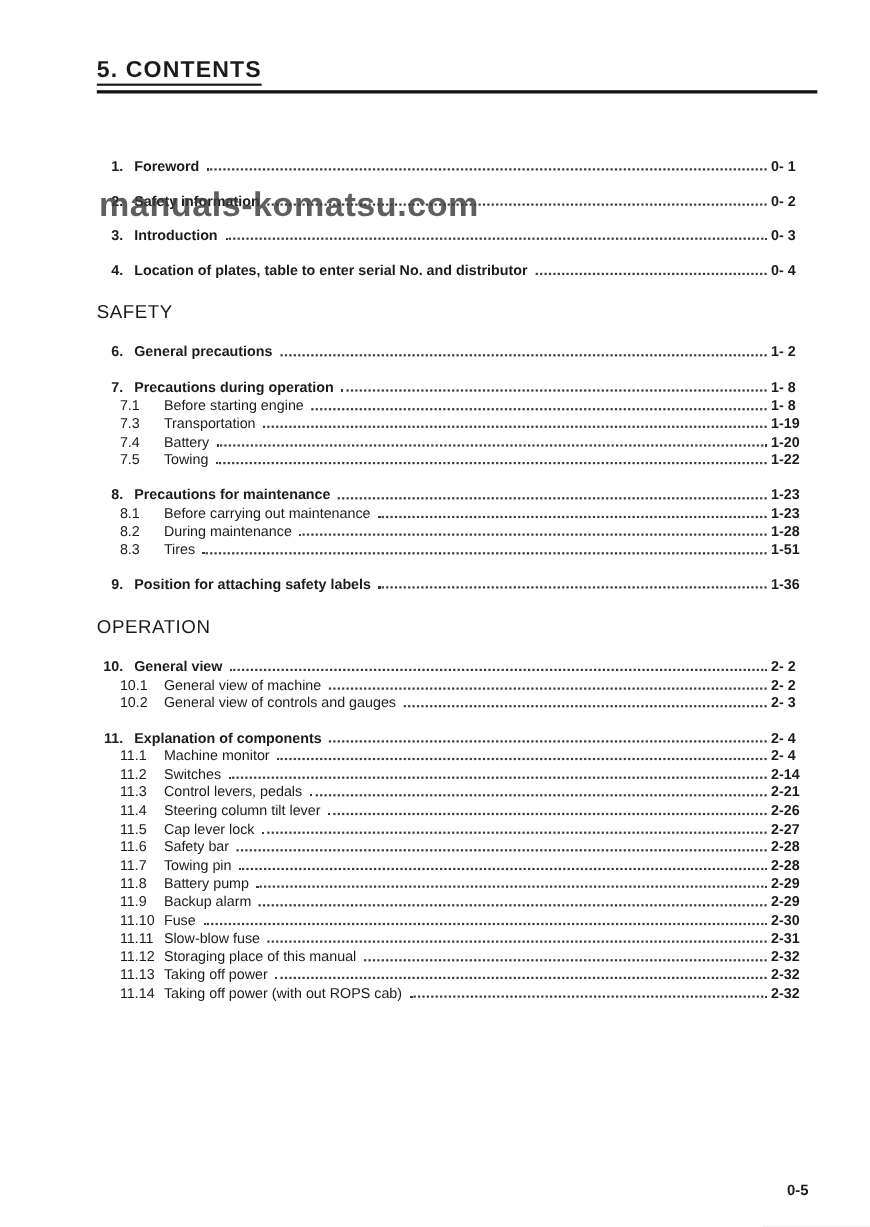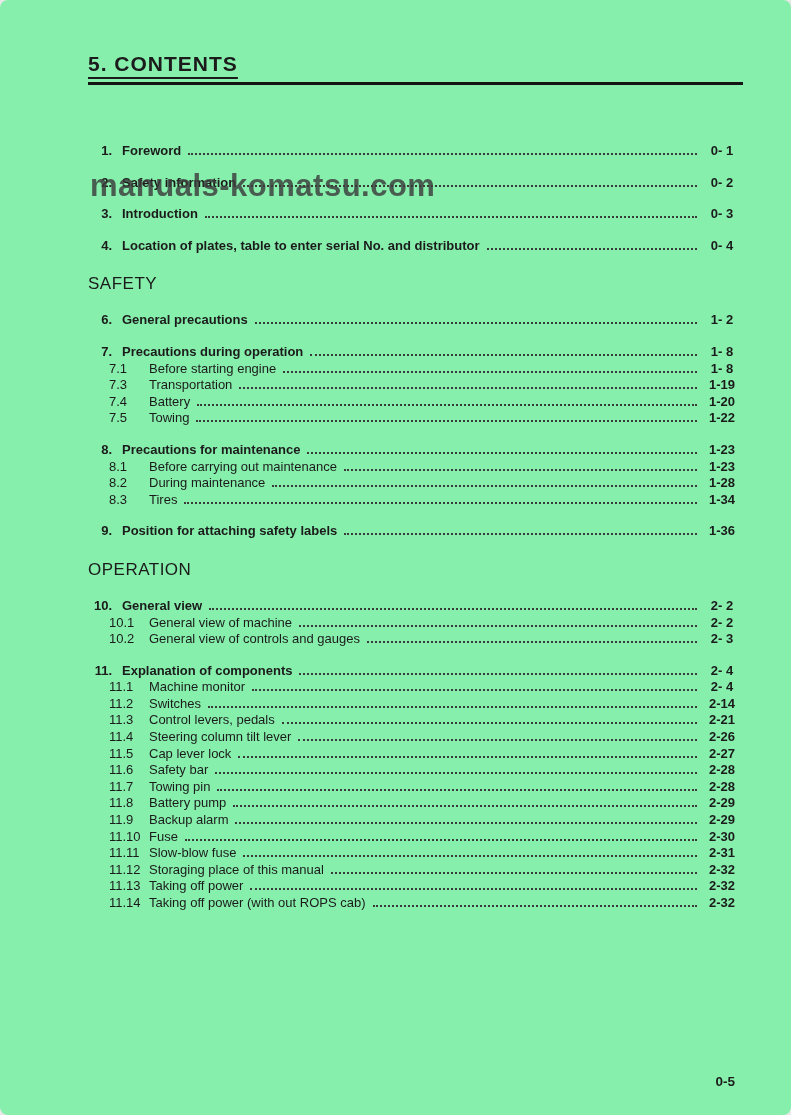--- a/index.html
+++ b/index.html
@@ -1,26 +1,25 @@
 <!DOCTYPE html>
 <html><head>
 <meta charset="utf-8">
 <style>
   html,body{margin:0;padding:0;background:#e8e8e8;}
   .page{
     position:relative;
     width:791px;height:1115px;
     margin:0 auto;
-    background:#86efac;
+    background:#ffffff;
     font-family:"Liberation Sans", sans-serif;
     color:#1b1b1b;
     overflow:hidden;
     box-sizing:border-box;
     padding:52px 48px 0 88px;
-    border-radius:8px;
   }
   .title-wrap{
     border-bottom:3px solid #141414;
     padding-bottom:6px;
     margin-bottom:58px;
   }
   .title{
     font-size:21px;
     font-weight:bold;
     letter-spacing:1px;
@@ -58,21 +57,21 @@
   .lab{flex:0 0 auto;}
   .leader{
     flex:1 1 auto;
     border-bottom:2px dotted #3a3a3a;
     margin:0 4px 3px 7px;
     min-width:18px;
   }
   .pg{
     flex:0 0 auto;
     width:42px;
-    text-align:center;
+    text-align:left;
     white-space:pre;
     font-weight:bold;
   }
   .watermark{
     position:absolute;
     left:90px;top:168px;
     font-size:31px;
     font-weight:600;
     color:#3c3c3c;
     opacity:.82;
@@ -185,21 +184,21 @@
         <div class="row lvl1">
           <span class="num">8.2</span>
           <span class="lab">During maintenance</span>
           <span class="leader"></span>
           <span class="pg">1-28</span>
         </div>
         <div class="row lvl1">
           <span class="num">8.3</span>
           <span class="lab">Tires</span>
           <span class="leader"></span>
-          <span class="pg">1-34</span>
+          <span class="pg">1-51</span>
         </div>
       </div>
       <div class="block">
         <div class="row lvl0">
           <span class="num">9.</span>
           <span class="lab">Position for attaching safety labels</span>
           <span class="leader"></span>
           <span class="pg">1-36</span>
         </div>
       </div>

